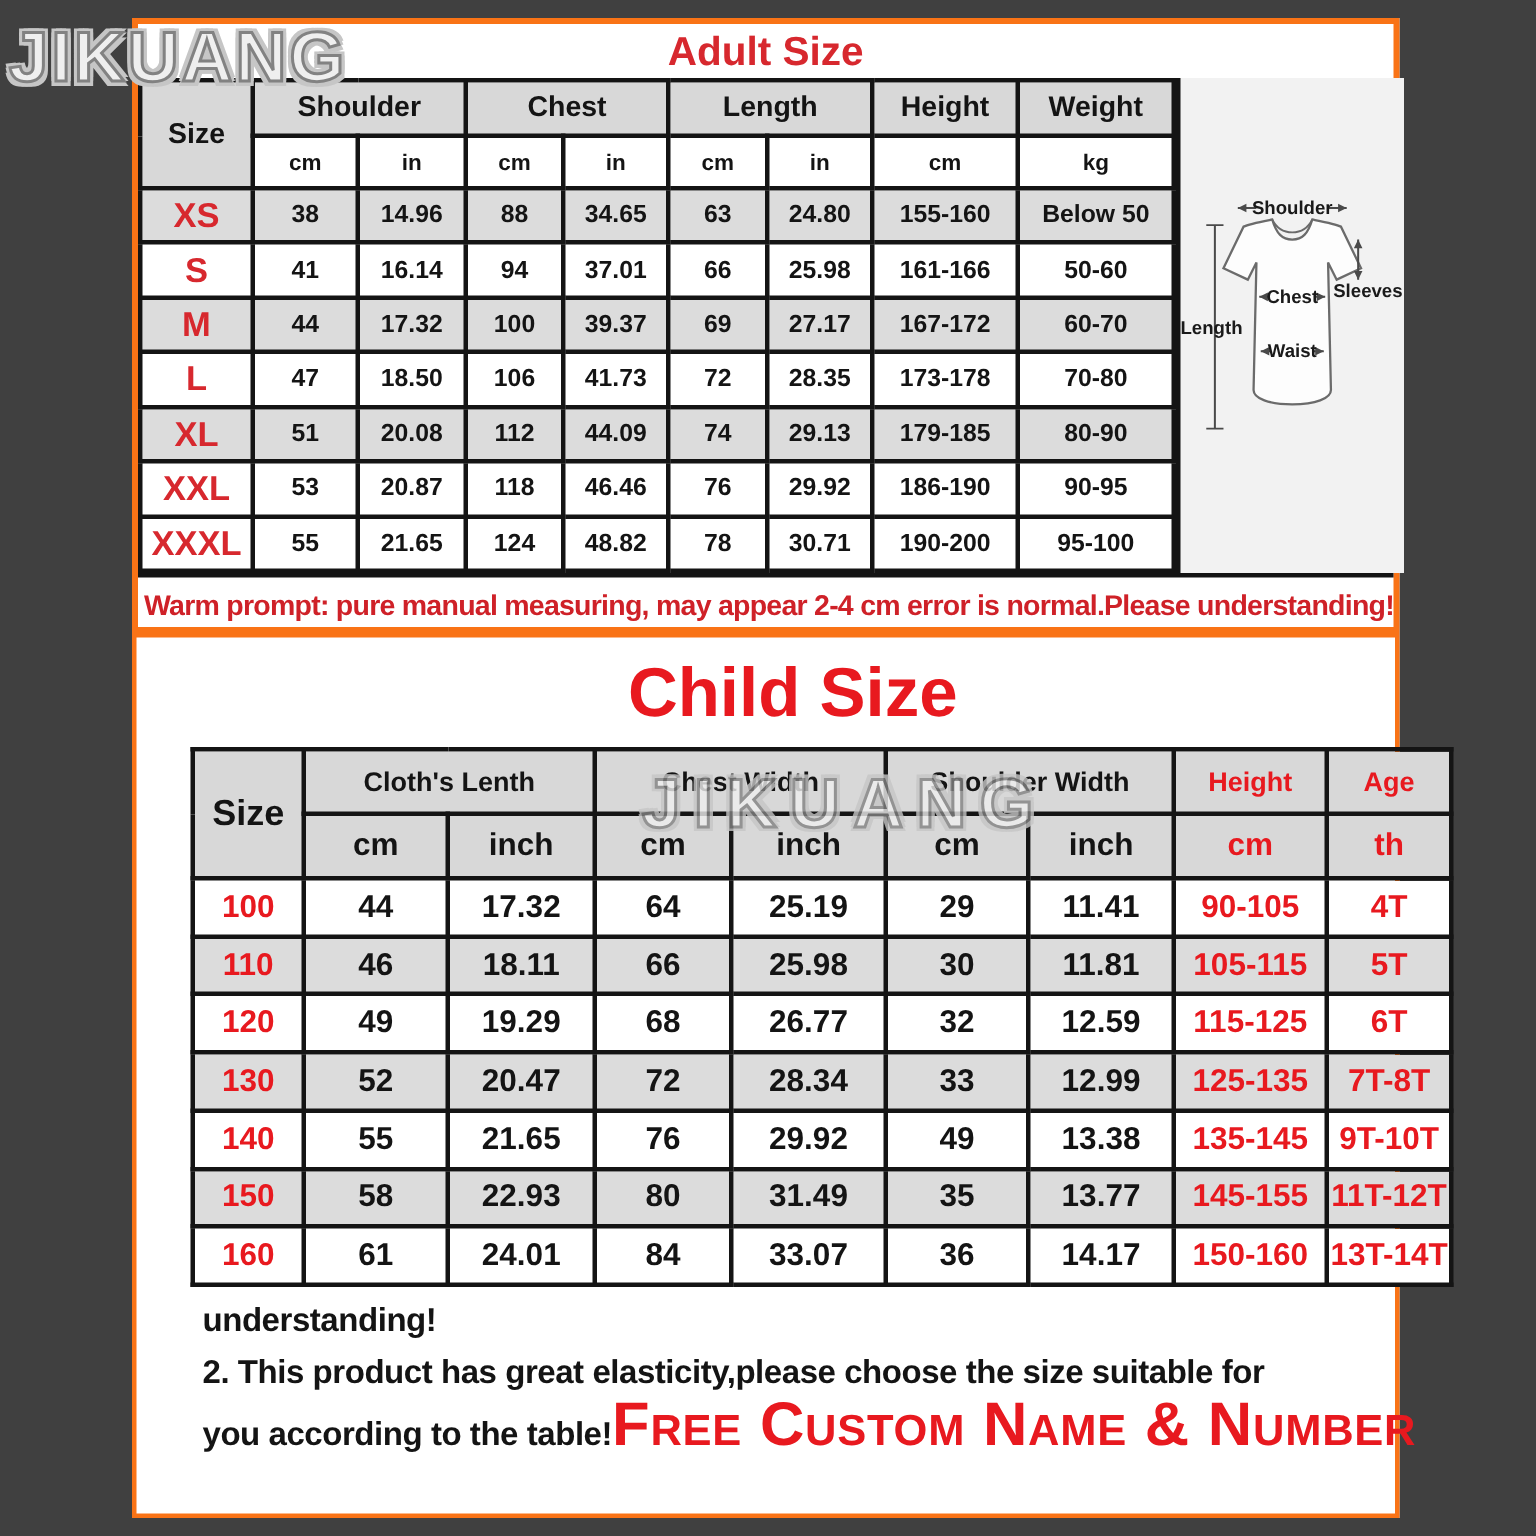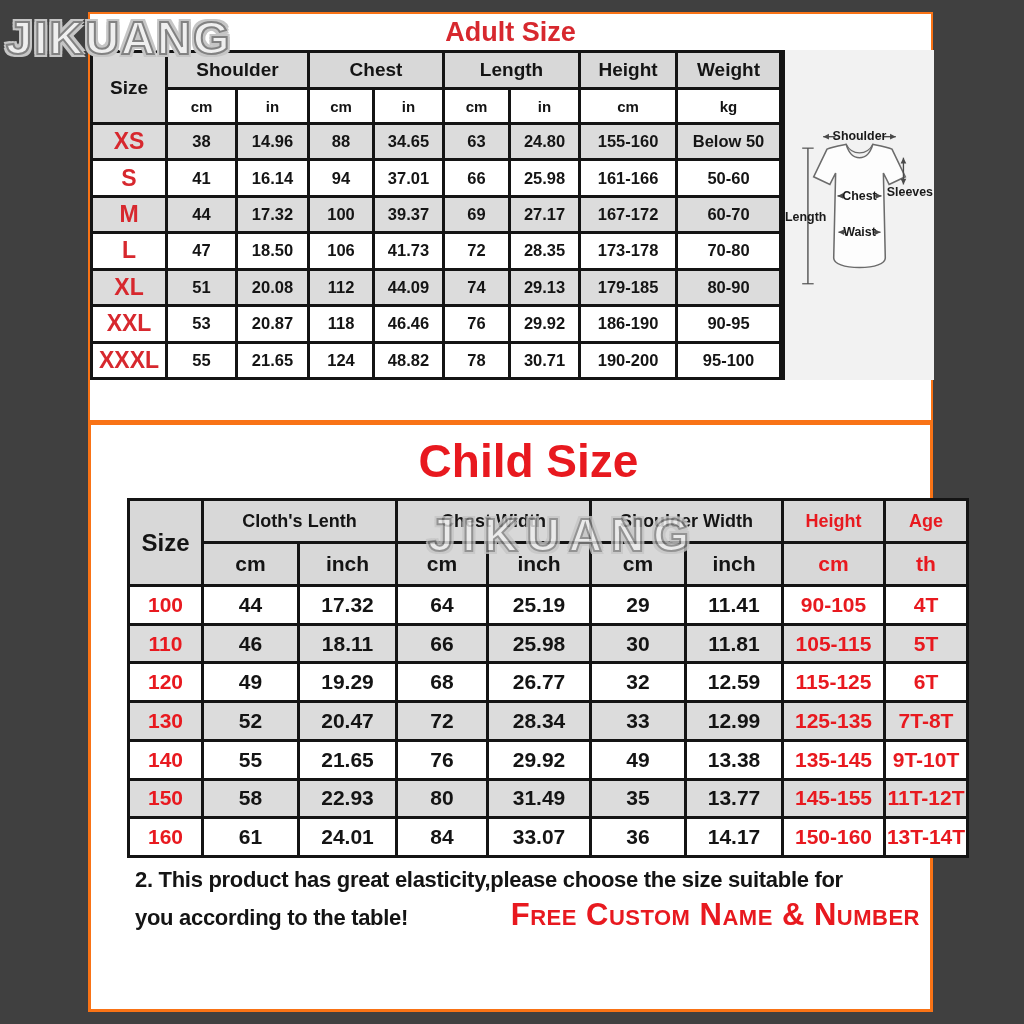--- a/index.html
+++ b/index.html
@@ -12,21 +12,21 @@
     -webkit-text-stroke:2px #828282;
     text-shadow:-3px -3px 0 #c6c6c6,3px -3px 0 #c6c6c6,-3px 3px 0 #c6c6c6,3px 3px 0 #c6c6c6,
                 -3px 0 0 #c6c6c6,3px 0 0 #c6c6c6,0 -3px 0 #c6c6c6,0 3px 0 #c6c6c6;
     white-space:nowrap;
   }
   .logo{position:absolute;left:6px;top:10px;font-size:47px;z-index:7;}
   .watermark{position:absolute;left:428px;top:508px;font-size:46px;letter-spacing:9px;z-index:6;opacity:.8;}
 
   
   .section{position:absolute;left:88px;width:845px;background:#fff;box-sizing:border-box;
-           border:2px solid #f97316;}
+           border:4px solid #f97316;}
   .adult-section{top:12px;height:410px;}
   .child-section{top:422px;height:590px;border-width:3px;padding-left:36px;}
 
   
   .adult-title{height:36px;line-height:36px;text-align:center;font-size:27px;font-weight:bold;color:#d7282e;}
   .adult-body{display:flex;height:330px;}
   table{border-collapse:collapse;table-layout:fixed;}
   .adult-table{width:689px;height:330px;}
   .adult-table th,.adult-table td{border:3px solid #141414;text-align:center;vertical-align:middle;
       padding:0;font-weight:bold;overflow:hidden;}
@@ -57,21 +57,21 @@
   .child-table tr.units th{font-size:21px;}
   .child-table thead tr:first-child th{height:40px;}
   .child-table tr.units th{height:40px;}
   .child-table tbody td{font-size:21px;background:#fff;}
   .child-table tbody tr:nth-of-type(even) td{background:#dcdcdc;}
   .child-table .red{color:#e8191f;}
 
   .notes{height:151px;padding:4px 8px 0 8px;box-sizing:border-box;}
   .note-line{font-size:22px;font-weight:bold;line-height:35px;letter-spacing:-0.3px;white-space:nowrap;}
   .note-last{display:flex;justify-content:space-between;align-items:baseline;}
-  .promo{font-variant:small-caps;color:#e8191f;font-size:31px;font-weight:bold;letter-spacing:0.5px;
+  .promo{font-variant:small-caps;color:#e8191f;font-size:41px;font-weight:bold;letter-spacing:0.5px;
          white-space:nowrap;padding-right:2px;}
 </style>
 </head>
 <body>
 
 <div class="canvas">
 
   <div class="logo brandmark">JIKUANG</div>
   <div class="watermark brandmark">JIKUANG</div>
 
@@ -227,20 +227,23 @@
           <text x="78" y="84" text-anchor="middle">Chest</text>
 
           <line x1="56" y1="118" x2="63" y2="118" stroke="#4a4a4a" stroke-width="1.4"></line>
           <line x1="93" y1="118" x2="100" y2="118" stroke="#4a4a4a" stroke-width="1.4"></line>
           <path d="M56,118 l6,-3 v6 z M100,118 l-6,-3 v6 z" fill="#4a4a4a"></path>
           <text x="78" y="122" text-anchor="middle">Waist</text>
         </svg>
       </div>
     </div>
 
+    <div class="warm-bar">
+      <span class="warm-text">Warm prompt: pure manual measuring, may appear 2-4 cm error is normal.Please understanding!</span>
+    </div>
   </div>
 
   <div class="section child-section">
     <div class="child-title">Child Size</div>
 
     <table class="child-table">
       <colgroup>
         <col style="width:74px">
           <col style="width:96px">
           <col style="width:98px">
@@ -353,20 +356,21 @@
             <td>33.07</td>
             <td>36</td>
             <td>14.17</td>
             <td class="red">150-160</td>
             <td class="red">13T-14T</td>
           </tr>
         </tbody>
     </table>
 
     <div class="notes">
+      <div class="note-line">understanding!</div>
       <div class="note-line">2. This product has great elasticity,please choose the size suitable for</div>
       <div class="note-line note-last">
         <span>you according to the table!</span>
         <span class="promo">Free Custom Name &amp; Number</span>
       </div>
     </div>
   </div>
 
 </div>
 

